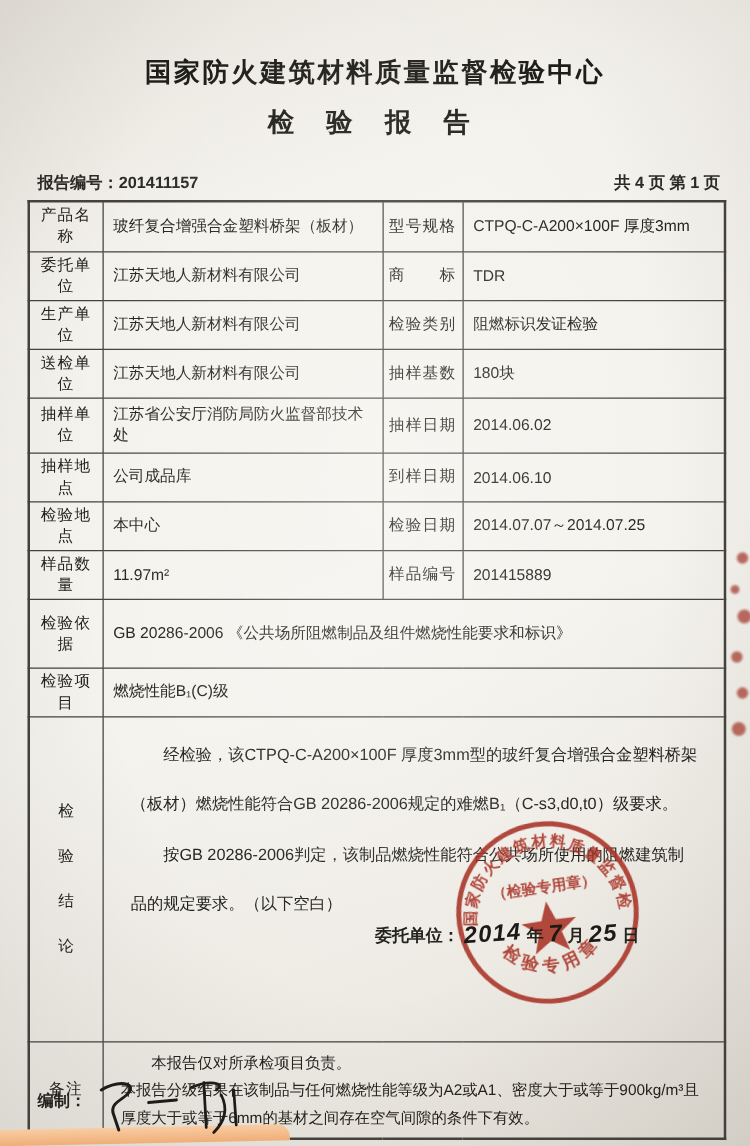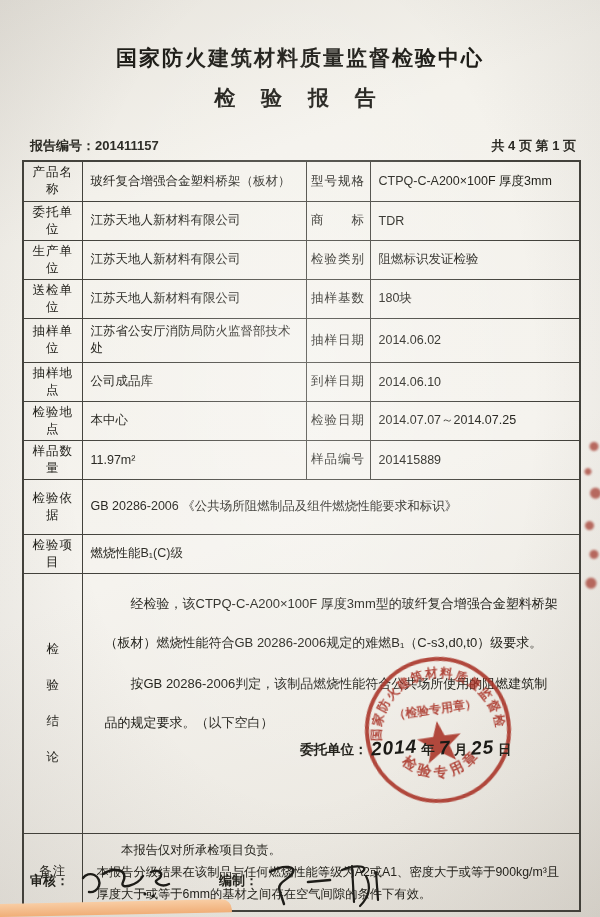--- a/index.html
+++ b/index.html
@@ -174,29 +174,20 @@
     <polygon fill="#a93226" points="75,66 80.8,81.2 97,81.6 84.2,91.4 88.9,106.9 75,97.8 61.1,106.9 65.8,91.4 53,81.6 69.2,81.2"></polygon>
     <text font-size="14" fill="#a93226" font-weight="bold" letter-spacing="4">
       <textPath href="#arcBottom" startOffset="8">检验专用章</textPath>
     </text>
   </svg>
 
   <div class="edge-stamp"></div>
 
   <div class="footer-sign">
     <div class="sig-block">
-      <span>审核：</span>
-      <svg class="sig-svg" width="120" height="48" viewBox="0 0 120 48">
-        <path d="M10,18 a9,9 0 1 1 6,14 M30,14 C42,6 56,10 50,22 C46,30 64,26 70,16" fill="none" stroke="#1d1c18" stroke-width="2.4" stroke-linecap="round"></path>
-        <path d="M78,12 C88,8 92,16 84,20 C80,22 88,28 96,24" fill="none" stroke="#1d1c18" stroke-width="2.4" stroke-linecap="round"></path>
-        <circle cx="72" cy="34" r="1.6" fill="#1d1c18"></circle>
-          <circle cx="80" cy="36" r="1.6" fill="#1d1c18"></circle>
-      </svg>
-    </div>
-    <div class="sig-block">
       <span>编制：</span>
       <svg class="sig-svg" width="130" height="50" viewBox="0 0 130 50">
         <path d="M8,12 C22,4 36,6 30,14 C26,20 14,22 18,32 L22,44" fill="none" stroke="#1d1c18" stroke-width="2.4" stroke-linecap="round"></path>
         <path d="M46,22 L68,20" fill="none" stroke="#1d1c18" stroke-width="2.6" stroke-linecap="round"></path>
         <path d="M80,10 C94,4 108,6 100,12 M90,6 L92,42 M104,16 C110,28 106,38 98,46 M114,12 L116,40" fill="none" stroke="#1d1c18" stroke-width="2.2" stroke-linecap="round"></path>
       </svg>
     </div>
   </div>
 
   <div class="photo-edge"></div>

